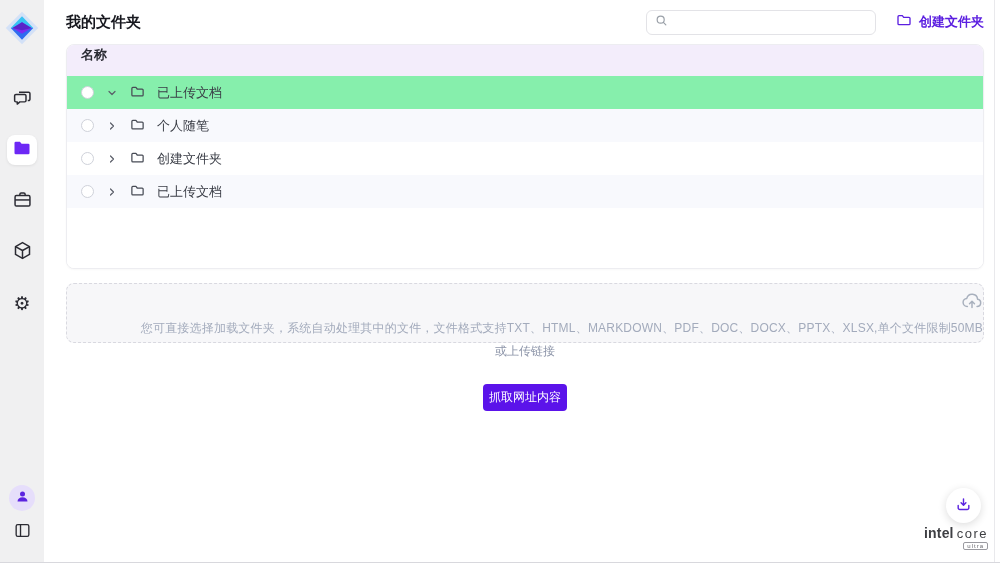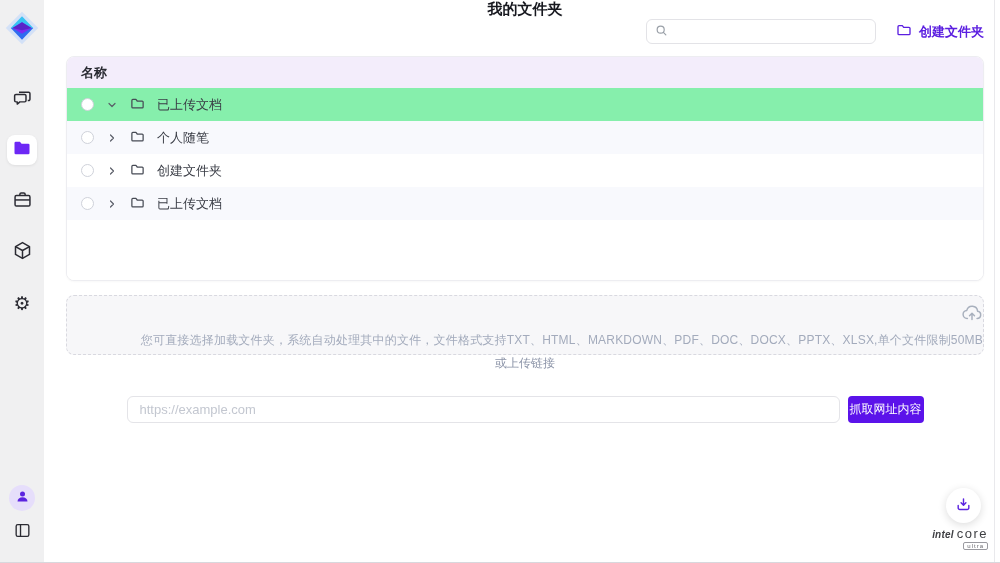--- a/index.html
+++ b/index.html
@@ -12,57 +12,57 @@
   .sidebar { width:44px; background:#f0f0f1; height:100%; display:flex; flex-direction:column; align-items:center; flex-shrink:0; }
   .logo { width:40px; height:40px; margin-top:8px; display:flex; align-items:center; justify-content:center; }
   .nav { display:flex; flex-direction:column; align-items:center; gap:21px; margin-top:36px; }
   .nav-item { width:30px; height:30px; border-radius:8px; display:flex; align-items:center; justify-content:center; cursor:pointer; }
   .nav-item.active { background:#ffffff; box-shadow:0 1px 3px rgba(0,0,0,.08); }
   .sidebar-bottom { margin-top:auto; margin-bottom:18px; display:flex; flex-direction:column; align-items:center; gap:10px; }
   .avatar { width:26px; height:26px; border-radius:50%; background:#e6defb; display:flex; align-items:center; justify-content:center; }
 
   
   .main { flex:1; padding:0 16px 0 22px; position:relative; }
-  .topbar { height:56px; display:flex; align-items:center;flex-direction:column; }
+  .topbar { height:44px; display:flex; align-items:center; }
   .page-title { font-size:15px; font-weight:bold; color:#17181f; }
   .topbar-right { margin-left:auto; display:flex; align-items:center; gap:20px; }
   .search-box { width:230px; height:25px; border:1px solid #e3e3e7; border-radius:6px; background:#fff; display:flex; align-items:center; padding:0 8px; gap:6px; }
   .search-box input { border:none; outline:none; flex:1; font-size:12px; background:transparent; color:#333; }
   .create-btn { display:flex; align-items:center; gap:7px; background:none; border:none; color:#5b1fe0; font-size:13px; font-weight:bold; cursor:pointer; font-family:Liberation Serif, serif; }
 
   
   .folder-table { border:1px solid #ededf1; border-radius:8px; overflow:hidden; background:#fff; box-shadow:0 1px 2px rgba(0,0,0,.03); }
-  .t-head { background:#f3edfb; height:31px; display:flex; align-items:center; padding:12px 14px; font-size:13px; font-weight:bold; color:#2a2b33; }
+  .t-head { background:#f3edfb; height:31px; display:flex; align-items:flex-end; padding:12px 14px; font-size:13px; font-weight:bold; color:#2a2b33; }
   .t-row { height:33px; display:flex; align-items:center; padding:0 14px; gap:11px; font-size:13px; color:#3a3d46; cursor:pointer; }
   .t-row:nth-child(odd) { background:#f8f9fd; }
   .t-row:nth-child(even) { background:#ffffff; }
   .t-filler { height:60px; background:#fff; }
   .circle-check { width:13px; height:13px; border:1px solid #cfd2da; border-radius:50%; background:#fff; flex-shrink:0; }
   .chev { display:flex; align-items:center; justify-content:center; width:14px; height:14px; color:#5a5e68; }
   .chev svg { transition:transform .1s; }
   .chev.collapsed svg { transform:rotate(-90deg); }
   .row-label { margin-left:1px; }
 
   
   .dropzone { margin-top:14px; height:60px; background:#f7f7f9; border:1px dashed #d9d9e0; border-radius:8px; display:flex; flex-direction:column; align-items:flex-end; justify-content:center; gap:4px; cursor:pointer; }
   .dz-hint { font-size:12px; color:#a3abbc; letter-spacing:.2px; }
 
   
   .or-divider { text-align:center; font-size:12px; color:#8c94a8; }
   .url-row { margin-top:24px; display:flex; justify-content:center; gap:8px; }
   .url-input { width:713px; height:27px; border:1px solid #e4e4e8; border-radius:6px; padding:0 12px; font-size:13px; outline:none; color:#333; font-family:inherit; }
   .url-input::placeholder { color:#c3c7d0; }
-  .fetch-btn { width:76px; height:27px; background:#5b13ea; color:#fff; border:none; border-radius:4px; font-size:12px; cursor:pointer; font-family:inherit; }
+  .fetch-btn { width:84px; height:27px; background:#5b13ea; color:#fff; border:none; border-radius:4px; font-size:12px; cursor:pointer; font-family:inherit; }
 
   
   .scroll-strip { position:absolute; right:0; top:0; width:6px; height:100%; background:#fff; border-left:1px solid #e9e9ec; }
   .fab { position:absolute; right:19px; bottom:39px; width:35px; height:35px; border-radius:50%; background:#fff; border:none; box-shadow:0 2px 8px rgba(0,0,0,.14); display:flex; align-items:center; justify-content:center; cursor:pointer; }
   .intel { position:absolute; right:12px; bottom:12px; display:flex; flex-direction:column; align-items:flex-end; color:#3f4044; }
   .intel-top { display:flex; align-items:baseline; gap:3px; }
-  .intel-word { font-size:10px; font-weight:bold; letter-spacing:.2px;font-style:italic; }
+  .intel-word { font-size:14px; font-weight:bold; letter-spacing:.2px; }
   .intel-core { font-size:13px; letter-spacing:1.5px; font-weight:normal; }
   .intel-badge { font-size:6px; border:1px solid #9a9aa0; border-radius:2px; padding:0 3px; margin-top:1px; color:#6a6a70; letter-spacing:1px; }
 </style>
 </head>
 <body>
 
 <div class="app">
 
   <aside class="sidebar">
     <div class="logo">
@@ -232,21 +232,20 @@
           <path d="M17.5 18 a4 4 0 0 0 .6 -7.95 A6 6 0 0 0 6.3 9.2 A4.2 4.2 0 0 0 7 17.9"></path>
           <path d="M12 19 V12.5 M9.3 15 L12 12.3 L14.7 15"></path>
         </svg>
       </span>
       <div class="dz-hint">您可直接选择加载文件夹，系统自动处理其中的文件，文件格式支持TXT、HTML、MARKDOWN、PDF、DOC、DOCX、PPTX、XLSX,单个文件限制50MB</div>
     </div>
 
     <div class="or-divider">或上传链接</div>
 
     <div class="url-row">
-      <input class="url-input" type="text" placeholder="https://example.com" style="">
       <button class="fetch-btn">抓取网址内容</button>
     </div>
 
   </main>
 </div>
 
 <div class="scroll-strip"></div>
 
 <button class="fab">
   <span>

